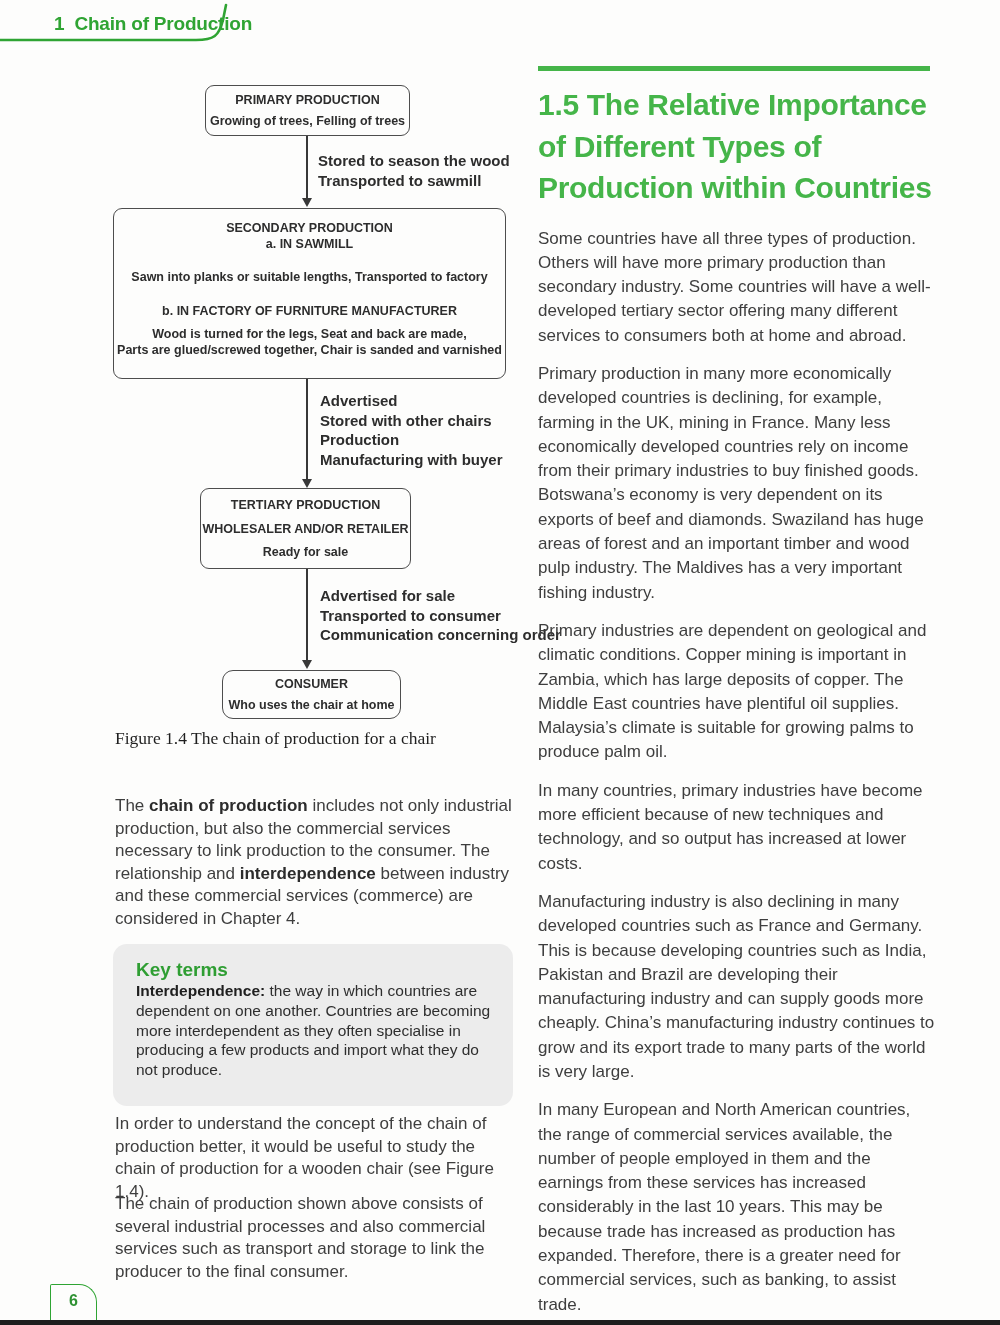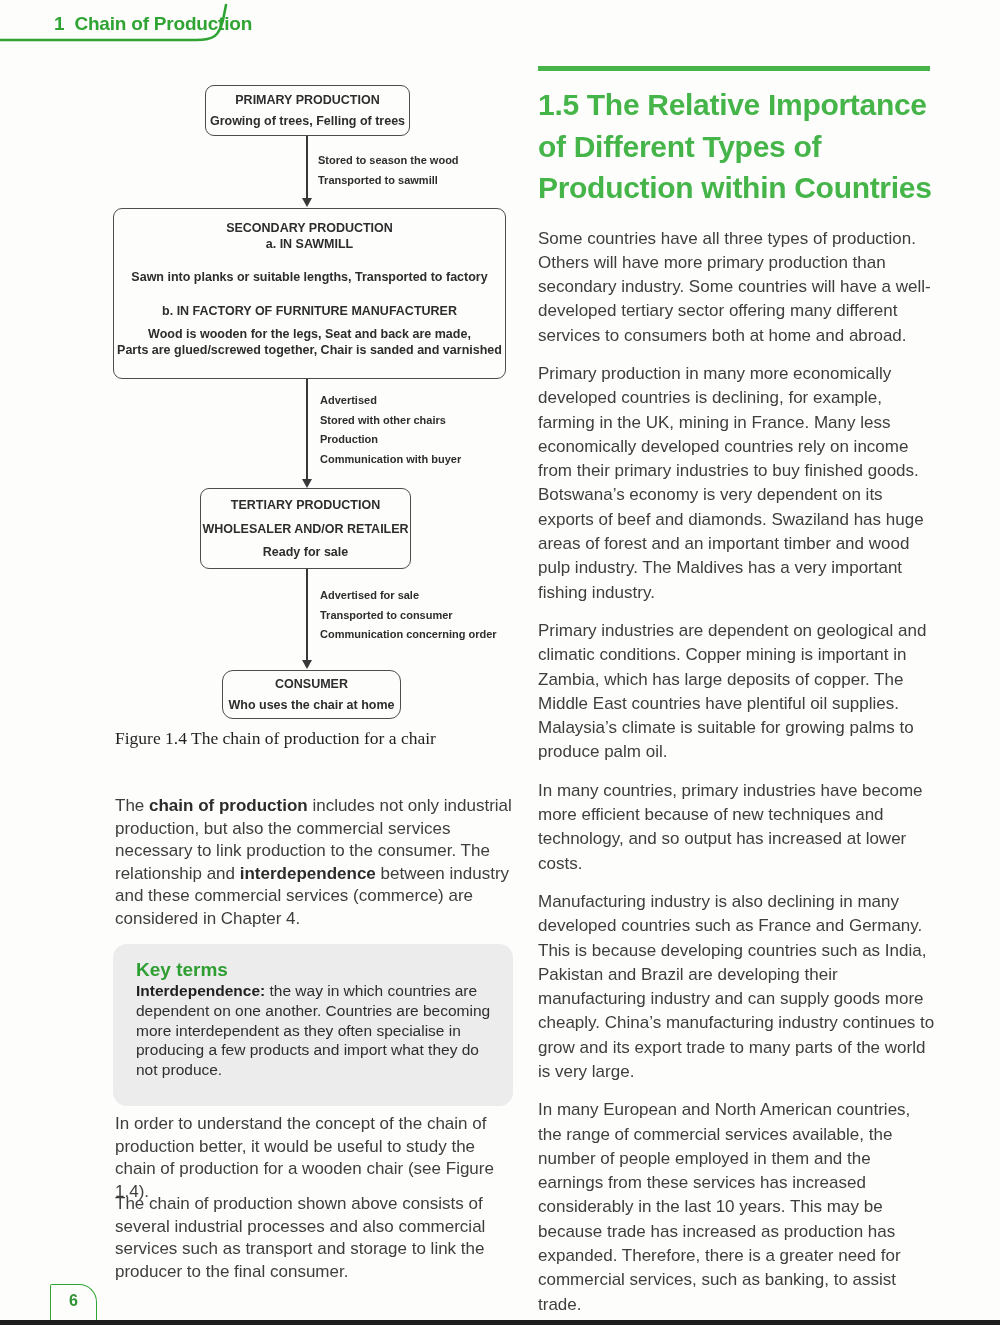--- a/index.html
+++ b/index.html
@@ -53,21 +53,21 @@
   }
   .arrow1-line { left: 306px; top: 136px; height: 63px; }
   .arrow1-head { left: 302px; top: 198px; }
   .arrow2-line { left: 306px; top: 379px; height: 101px; }
   .arrow2-head { left: 302px; top: 479px; }
   .arrow3-line { left: 306px; top: 569px; height: 92px; }
   .arrow3-head { left: 302px; top: 660px; }
 
   .arrow-labels {
     position: absolute; list-style: none;
-    color: #2d2d2d; font-size: 11px; font-weight: 600; line-height: 19.5px;
+    color: #2d2d2d; font-size: 15px; font-weight: 600; line-height: 19.5px;
     white-space: nowrap;
   }
   .arrow1-labels { left: 318px; top: 151px; }
   .arrow2-labels { left: 320px; top: 391px; }
   .arrow3-labels { left: 320px; top: 586px; }
 
   .figure-caption {
     position: absolute; left: 115px; top: 728px;
     font-size: 17.5px; font-weight: 500; color: #1f1f1f; font-family: Liberation Serif, serif;
   }
@@ -146,31 +146,31 @@
     <ul class="arrow-labels arrow1-labels">
       <li>Stored to season the wood</li>
       <li>Transported to sawmill</li>
     </ul>
 
     <div class="fc-box fc-box-secondary">
       <div>SECONDARY PRODUCTION</div>
       <div class="fc-gap-sm">a. IN SAWMILL</div>
       <div class="fc-gap-md">Sawn into planks or suitable lengths, Transported to factory</div>
       <div class="fc-gap-lg">b. IN FACTORY OF FURNITURE MANUFACTURER</div>
-      <div class="fc-gap-xs">Wood is wooden for the legs, Seat and back are made,</div>
+      <div class="fc-gap-xs">Wood is turned for the legs, Seat and back are made,</div>
       <div>Parts are glued/screwed together, Chair is sanded and varnished</div>
     </div>
 
     <div class="vline arrow2-line"></div>
     <div class="ahead arrow2-head"></div>
     <ul class="arrow-labels arrow2-labels">
       <li>Advertised</li>
       <li>Stored with other chairs</li>
       <li>Production</li>
-      <li>Communication with buyer</li>
+      <li>Manufacturing with buyer</li>
     </ul>
 
     <div class="fc-box fc-box-tertiary">
       <div>TERTIARY PRODUCTION</div>
       <div>WHOLESALER AND/OR RETAILER</div>
       <div>Ready for sale</div>
     </div>
 
     <div class="vline arrow3-line"></div>
     <div class="ahead arrow3-head"></div>

